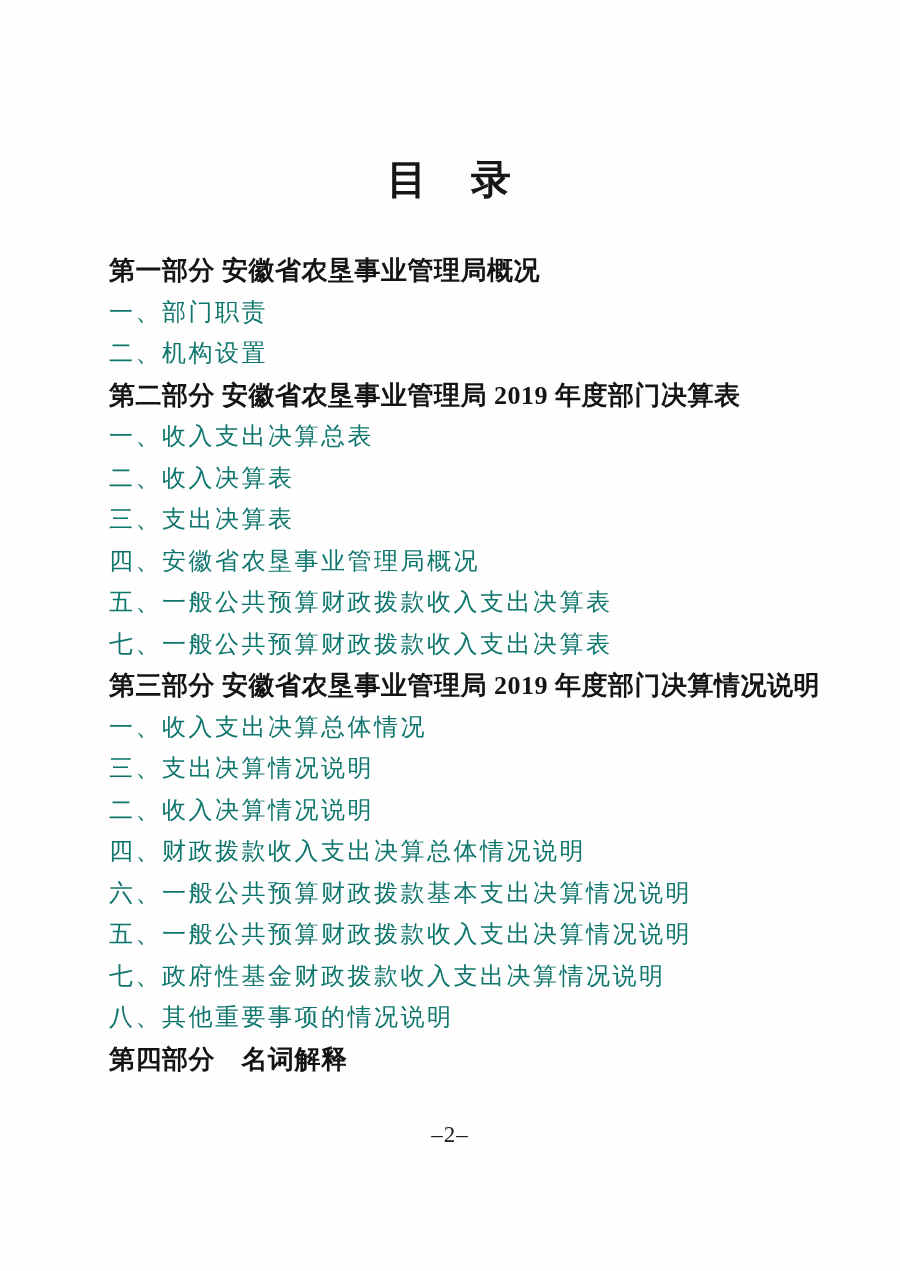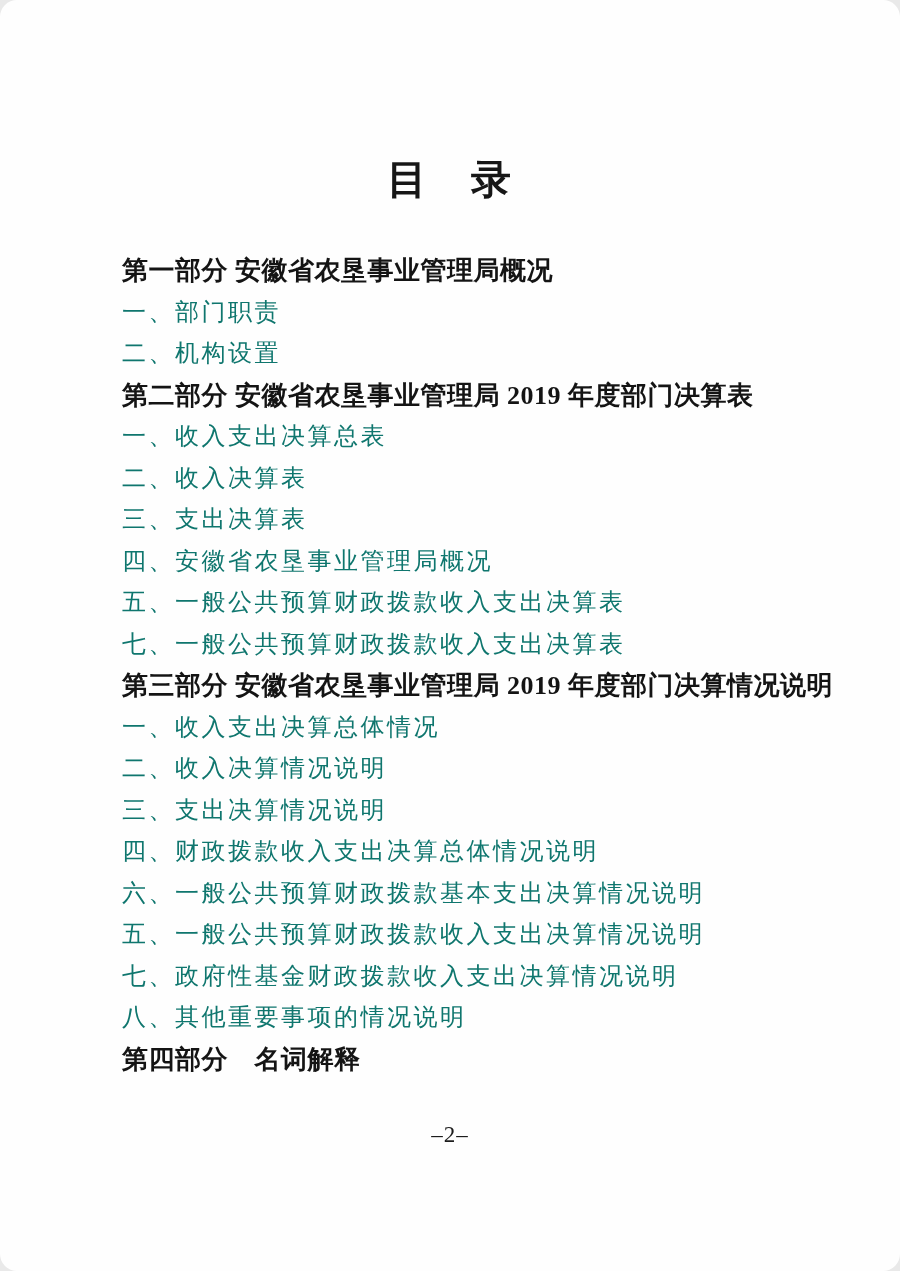--- a/index.html
+++ b/index.html
@@ -9,38 +9,37 @@
   }
   .page {
     position: relative;
     width: 900px;
     height: 1271px;
     margin: 0 auto;
     background: #fefefe;
     font-family: "Liberation Serif", "DejaVu Serif", serif;
     color: #1c1c1c;
     overflow: hidden;
-    border-radius: 17px;
   }
   .doc-title {
     position: absolute;
     top: 152px;
     left: 0;
     width: 100%;
     margin: 0;
     text-align: center;
     font-size: 40px;
     font-weight: 700;
     letter-spacing: 2px;
     color: #161616;
   }
   .toc {
     position: absolute;
     top: 250px;
-    left: 122px;
+    left: 109px;
     width: 690px;
   }
   .toc-entry {
     height: 41.5px;
     line-height: 41.5px;
     white-space: nowrap;
   }
   .toc-entry.section {
     font-size: 26px;
     font-weight: 700;
@@ -76,22 +75,22 @@
       <div class="toc-entry item"><span class="entry-text">二、机构设置</span></div>
       <div class="toc-entry section"><span class="entry-text">第二部分 安徽省农垦事业管理局 2019 年度部门决算表</span></div>
       <div class="toc-entry item"><span class="entry-text">一、收入支出决算总表</span></div>
       <div class="toc-entry item"><span class="entry-text">二、收入决算表</span></div>
       <div class="toc-entry item"><span class="entry-text">三、支出决算表</span></div>
       <div class="toc-entry item"><span class="entry-text">四、安徽省农垦事业管理局概况</span></div>
       <div class="toc-entry item"><span class="entry-text">五、一般公共预算财政拨款收入支出决算表</span></div>
       <div class="toc-entry item"><span class="entry-text">七、一般公共预算财政拨款收入支出决算表</span></div>
       <div class="toc-entry section"><span class="entry-text">第三部分 安徽省农垦事业管理局 2019 年度部门决算情况说明</span></div>
       <div class="toc-entry item"><span class="entry-text">一、收入支出决算总体情况</span></div>
+      <div class="toc-entry item"><span class="entry-text">三、支出决算情况说明</span></div>
       <div class="toc-entry item"><span class="entry-text">二、收入决算情况说明</span></div>
-      <div class="toc-entry item"><span class="entry-text">三、支出决算情况说明</span></div>
       <div class="toc-entry item"><span class="entry-text">四、财政拨款收入支出决算总体情况说明</span></div>
       <div class="toc-entry item"><span class="entry-text">六、一般公共预算财政拨款基本支出决算情况说明</span></div>
       <div class="toc-entry item"><span class="entry-text">五、一般公共预算财政拨款收入支出决算情况说明</span></div>
       <div class="toc-entry item"><span class="entry-text">七、政府性基金财政拨款收入支出决算情况说明</span></div>
       <div class="toc-entry item"><span class="entry-text">八、其他重要事项的情况说明</span></div>
       <div class="toc-entry section"><span class="entry-text">第四部分　名词解释</span></div>
     </nav>
 
   <div class="page-number">–2–</div>
 </div>

